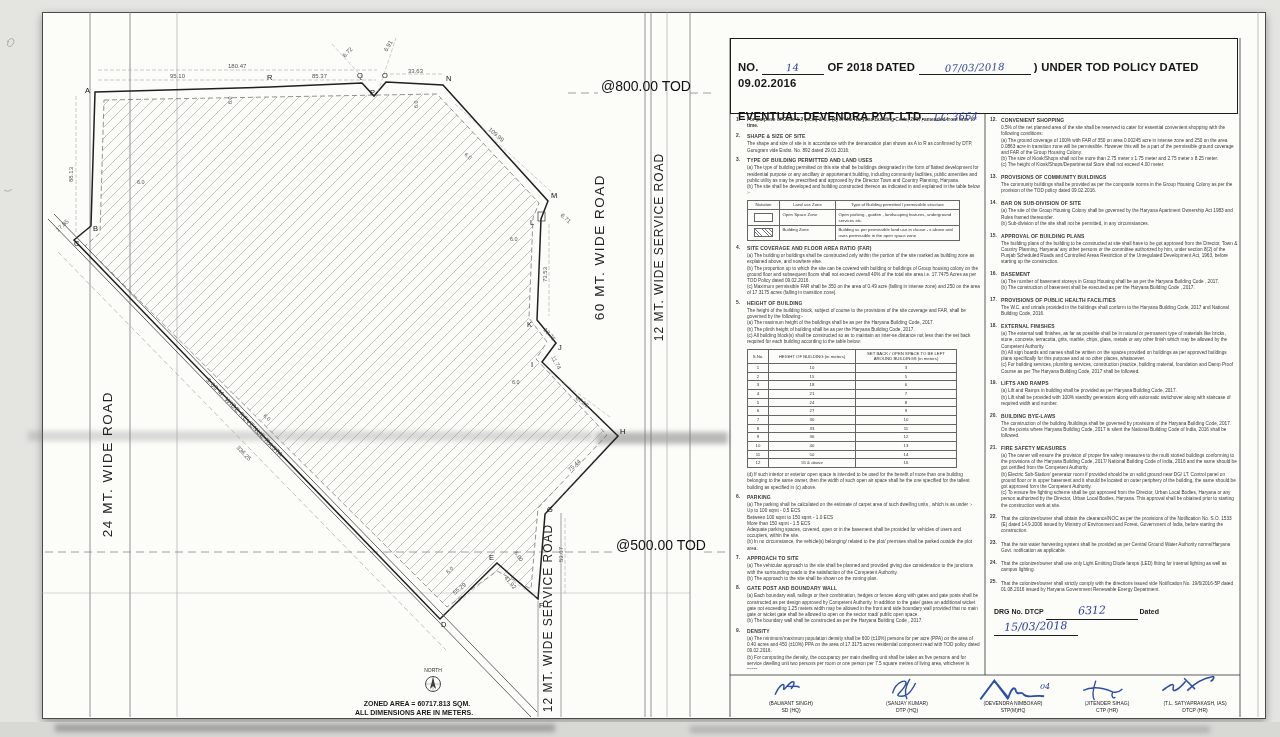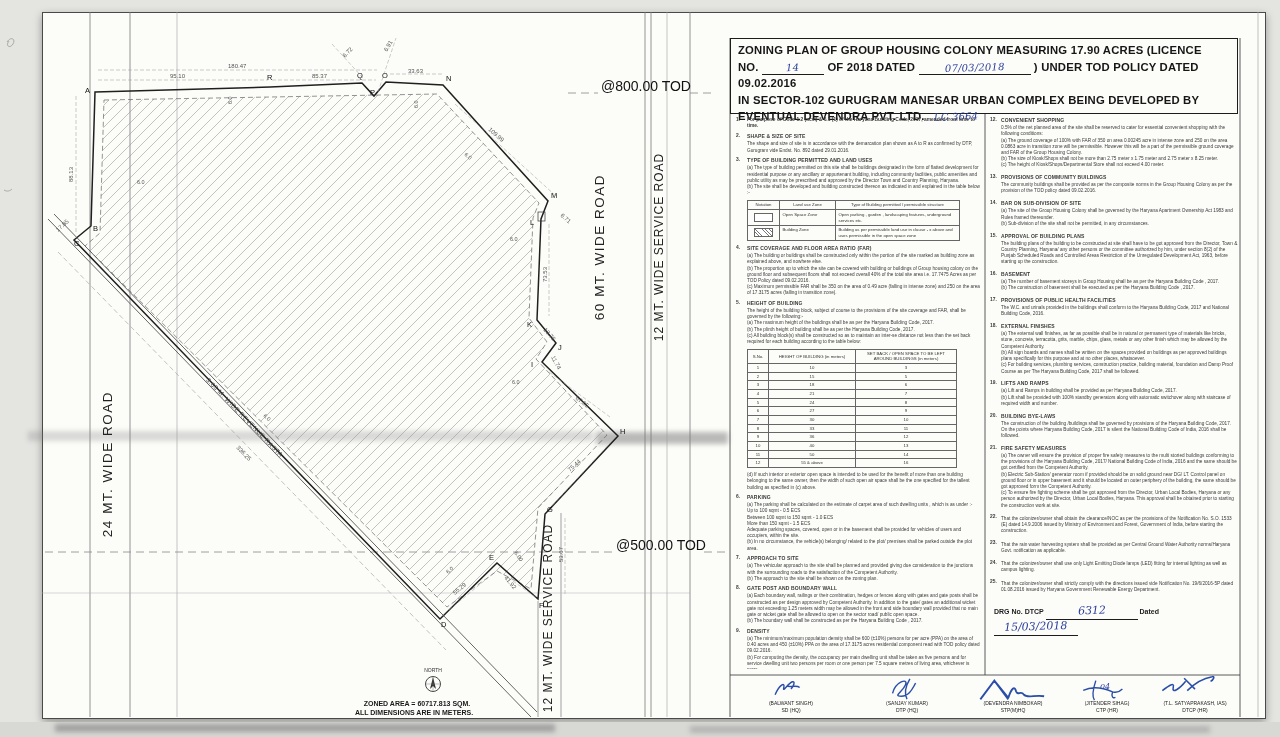--- a/index.html
+++ b/index.html
@@ -213,27 +213,27 @@
     <path d="M730,675 H1240"></path>
   </g>
 
   <g stroke="#9a9a9a" stroke-width="0.8" fill="none">
     <path d="M7,42 c4,-6 9,-3 6,2 c-3,5 -8,2 -4,-3"></path>
     <path d="M4,190 c3,2 6,1 8,-1"></path>
   </g>
 </svg>
 
 <div class="title-box">
-  <span>ZONING PLAN OF GROUP HOUSING COLONY MEASURING 17.90 ACRES (LICENCE</span><br>
+  <br>
   <span>NO.</span>
   <span class="blank" style="width:62px"><span class="hw" style="font-size:10px">14</span></span>
   <span>OF 2018 DATED</span>
   <span class="blank" style="width:112px"><span class="hw" style="font-size:10px">07/03/2018</span></span>
   <span>) UNDER TOD POLICY DATED 09.02.2016</span><br>
-  <span>IN SECTOR-102 GURUGRAM MANESAR URBAN COMPLEX BEING DEVELOPED BY</span><br>
+  <br>
   <span>EVENTUAL DEVENDRA PVT. LTD.</span>
   <span class="hw" style="font-size:10px;margin-left:6px">LC 3664</span>
 </div>
 
 <div class="col col-left">
   <div class="clause">
     <div class="cnum">1.</div>
     <div class="cbody">
         <div class="ctext bold">For purpose of Code 1.2 (xcvi) &amp; 6.1 (1) of the Haryana Building Code, 2017, amended from time to time.</div>
       </div>
@@ -565,21 +565,21 @@
 
   </div>
 
 <div class="drg">
   <span>DRG No. DTCP</span>
   <span class="blank" style="width:92px"><span class="hw">6312</span></span>
   <span>Dated</span>
   <span class="blank" style="width:84px"><span class="hw">15/03/2018</span></span>
 </div>
 
-<span class="straymark" style="left:1100px;top:682px">04</span>
+<span class="straymark" style="left:1040px;top:682px">04</span>
 
 <div class="sigrow">
   <div class="sigcell" style="width:120px">
     <svg class="sigsvg" width="80" height="26" viewBox="0 0 100 36">
       <path d="M28,26 C34,12 42,8 40,16 C38,24 46,10 52,8 C56,7 54,14 50,18 M44,14 C50,16 58,12 62,16" stroke="#2b4ea8" stroke-width="2" fill="none"></path>
     </svg>
     <div class="signame">(BALWANT SINGH)</div>
     <div class="sigpost">SD (HQ)</div>
   </div>
   <div class="sigcell" style="width:112px">

